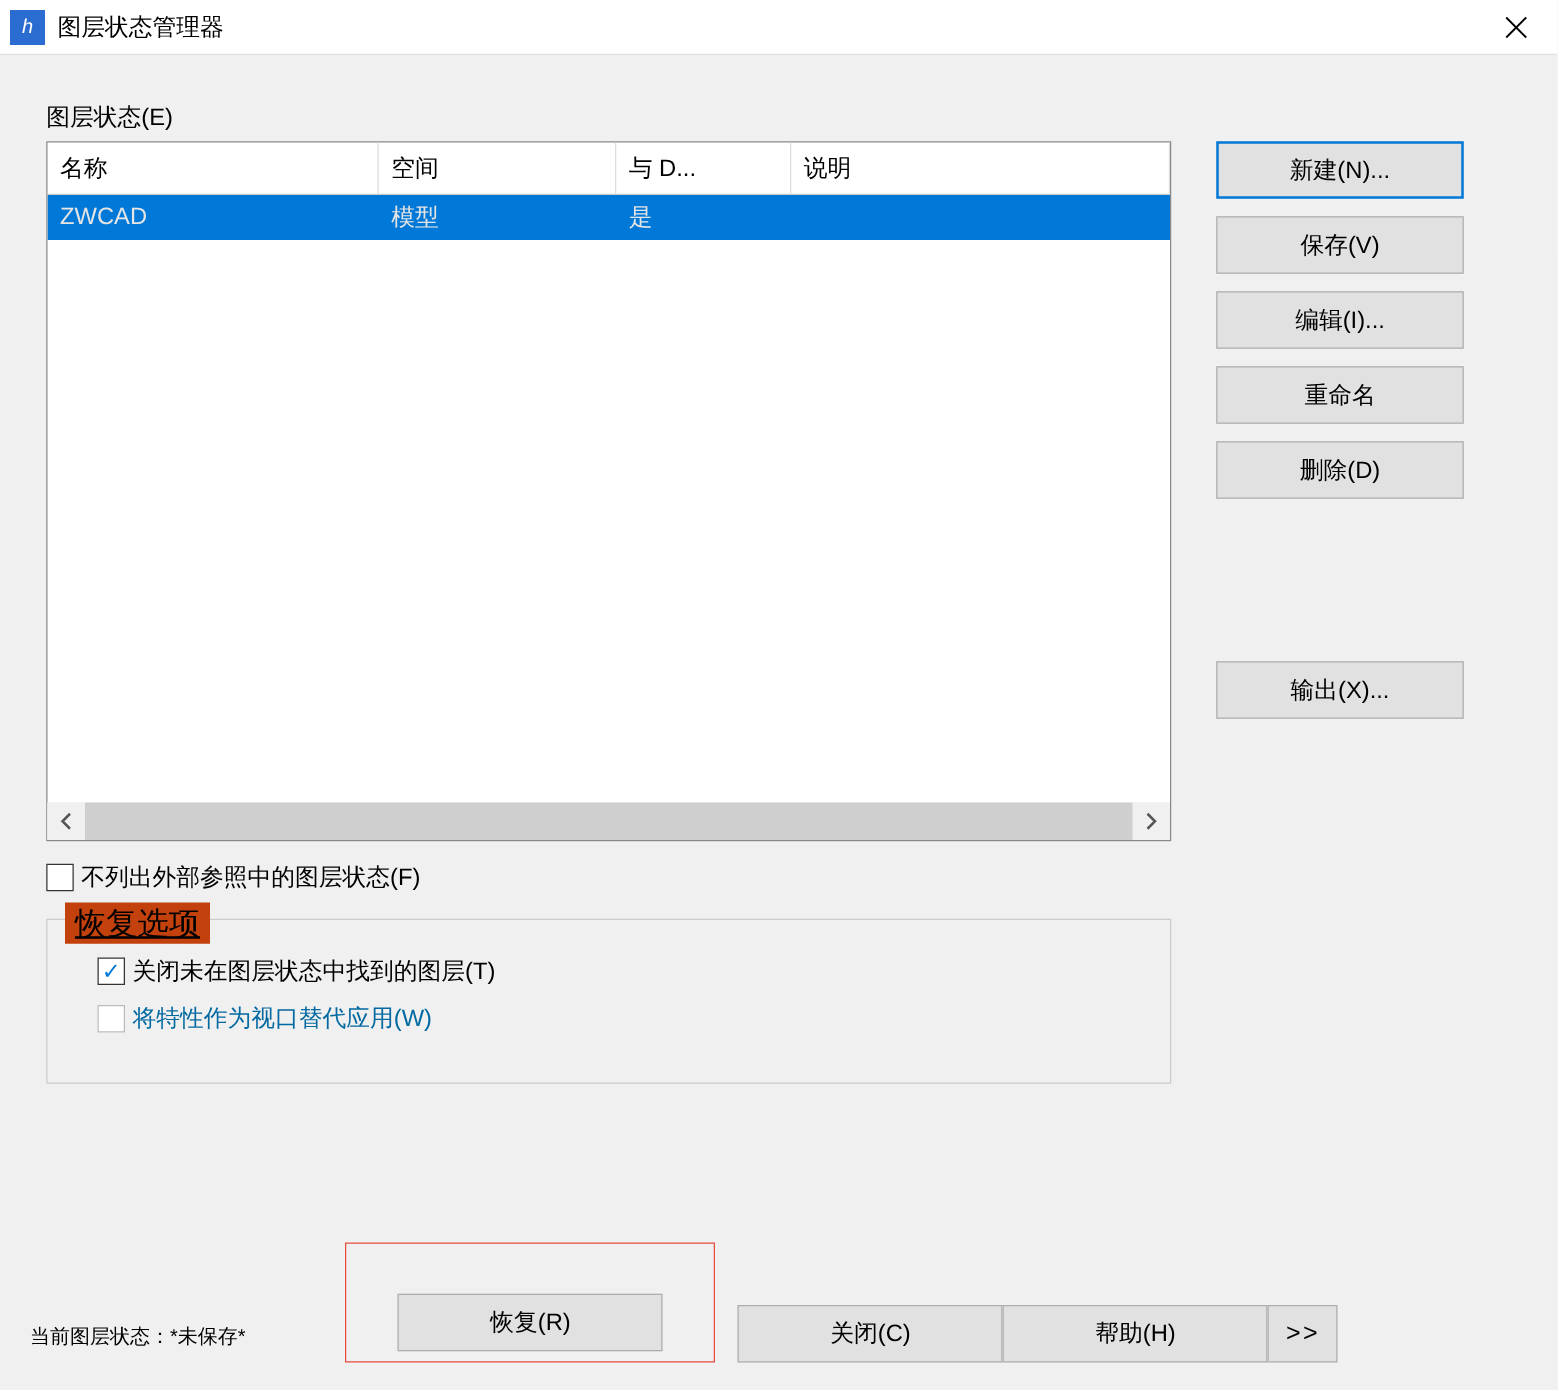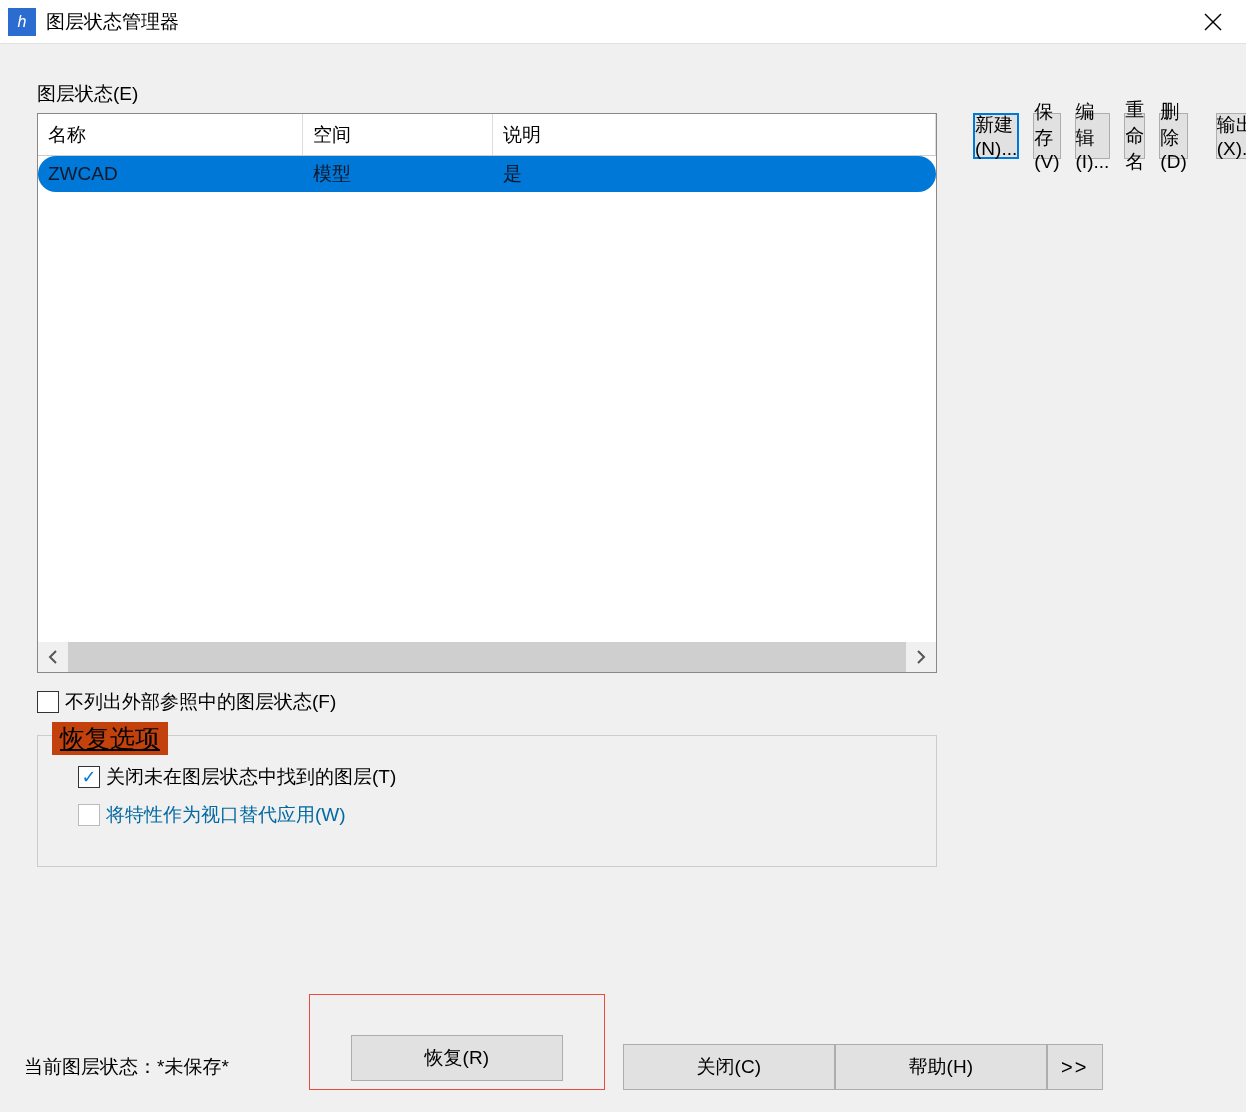--- a/index.html
+++ b/index.html
@@ -80,22 +80,21 @@
     .col-dwg { width: 140px; }
     .col-desc { flex: 1; border-right: none; }
     .table-body { flex: 1; overflow: hidden; }
     .table-row {
       display: flex;
       height: 36px;
       align-items: center;
     }
     .table-row.selected {
       background: #0078d7;
-      color: #0f172a;
-      border-radius: 18px;
+      color: #e5e5e5;
     }
     .table-row .cell {
       padding: 4px 10px;
       font-size: 19px;
     }
     .hscroll {
       height: 30px;
       background: #f0f0f0;
       display: flex;
       align-items: center;
@@ -112,20 +111,21 @@
       cursor: pointer;
     }
     .hscroll-track {
       flex: 1;
       height: 30px;
       background: #cfcfcf;
       position: relative;
     }
     .side-buttons {
       display: flex;
+      flex-direction: column;
       gap: 14px;
       width: 198px;
     }
     .btn {
       height: 46px;
       background: #e1e1e1;
       border: 1px solid #adadad;
       font-size: 19px;
       display: flex;
       align-items: center;
@@ -175,21 +175,21 @@
     .label-disabled { color: #0369a1; }
     .bottom-row {
       position: absolute;
       bottom: 22px;
       left: 24px;
       right: 24px;
       display: flex;
       align-items: flex-end;
     }
     .current-state {
-      font-size: 19px;
+      font-size: 16px;
       padding-bottom: 10px;
     }
     .red-box {
       border: 1px solid #e74c3c;
       padding: 18px 18px 8px 18px;
       margin-left: 80px;
       margin-right: 18px;
       width: 296px;
       height: 96px;
       display: flex;
@@ -220,20 +220,21 @@
 </div>
 
 <div class="content">
   <div class="section-label">图层状态(E)</div>
 
   <div class="main-row">
     <div class="table-wrap">
       <div class="table-header">
         <div class="col col-name">名称</div>
         <div class="col col-space">空间</div>
+        <div class="col col-dwg">与 D...</div>
         <div class="col col-desc">说明</div>
       </div>
       <div class="table-body">
         <div class="table-row selected">
           <div class="cell col-name">ZWCAD</div>
           <div class="cell col-space">模型</div>
           <div class="cell col-dwg">是</div>
           <div class="cell col-desc"></div>
         </div>
       </div>

